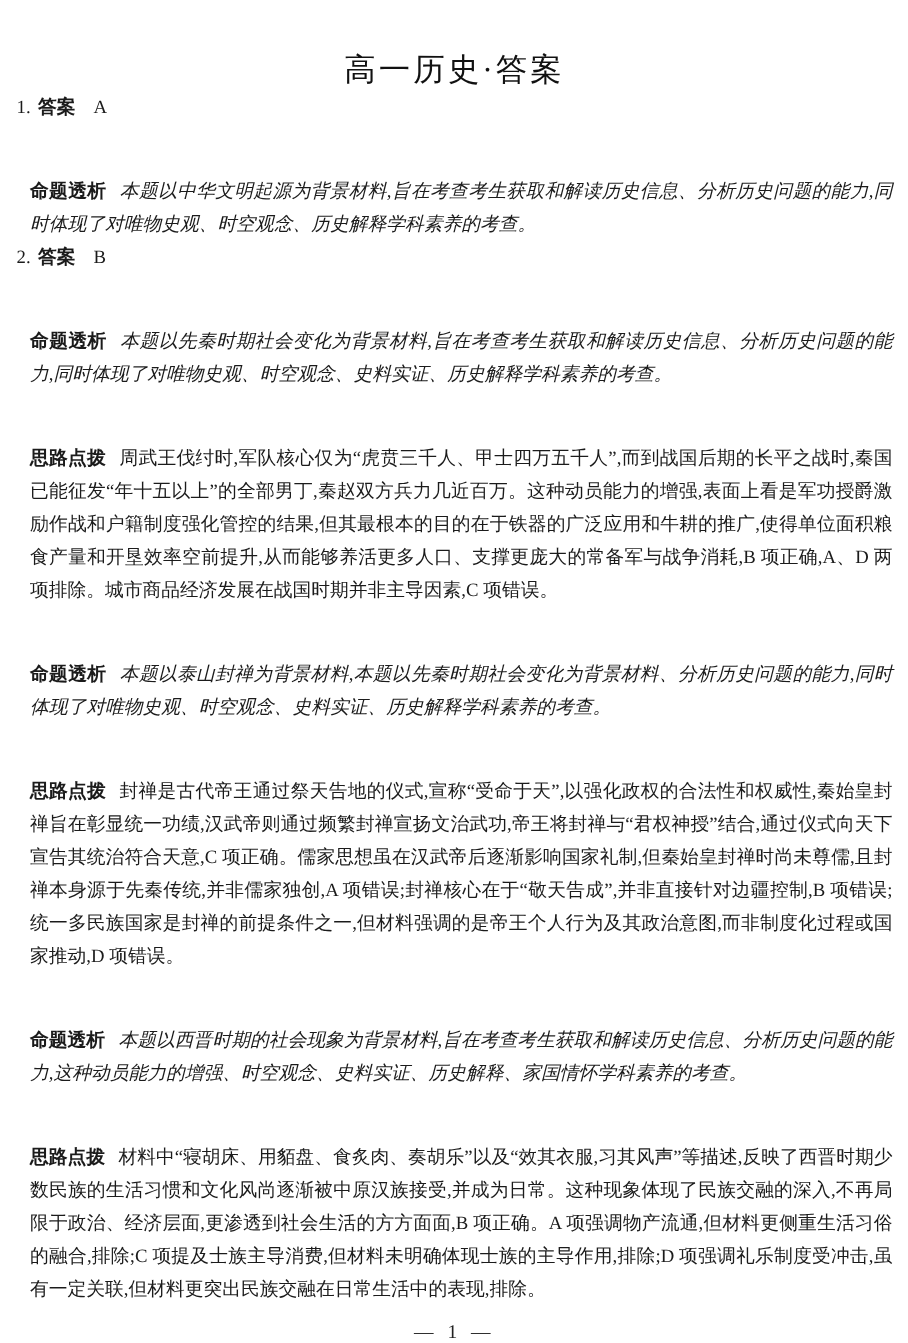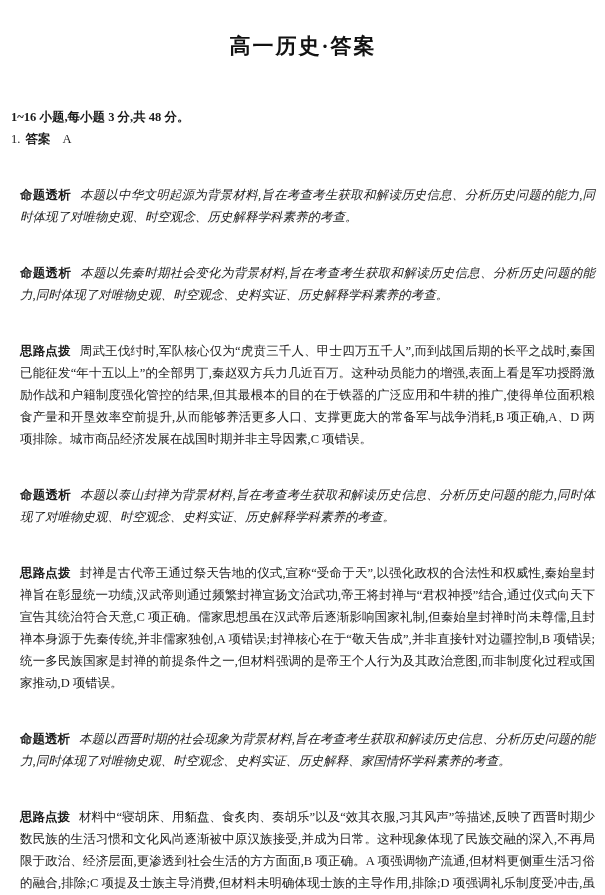--- a/index.html
+++ b/index.html
@@ -17,21 +17,21 @@
   .page {
     width: 100%;
     height: 100%;
     padding: 0 10px 0 11px;
   }
   .doc-title {
     margin-top: 33px;
     text-align: center;
     font-size: 21px;
     line-height: 27px;
-    font-weight: bold;
+    font-weight: normal;
     letter-spacing: 2px;
     color: #111;
   }
   .intro {
     margin-top: 46px;
     font-weight: bold;
     font-size: 12.5px;
   }
   .question {
     padding-left: 9px;
@@ -68,52 +68,54 @@
     color: #222;
   }
 </style>
 </head>
 <body>
 
 <div class="page">
 
   <h1 class="doc-title">高一历史·答案</h1>
 
-  <p class="intro">1~16 小题,每小题 3 分,共 48 分。</p>
 
   <section class="question">
     <div class="answer-line">
       <span class="qnum">1.</span><span class="blabel">答案</span><span class="aletter">A</span>
     </div>
     <p class="para">
       <span class="blabel plabel">命题透析</span><span class="kai">本题以中华文明起源为背景材料,旨在考查考生获取和解读历史信息、分析历史问题的能力,同时体现了对唯物史观、时空观念、历史解释学科素养的考查。</span>
     </p>
   </section>
 
   <section class="question">
+    <div class="answer-line">
+      <span class="qnum">2.</span><span class="blabel">答案</span><span class="aletter">B</span>
+    </div>
     <p class="para">
       <span class="blabel plabel">命题透析</span><span class="kai">本题以先秦时期社会变化为背景材料,旨在考查考生获取和解读历史信息、分析历史问题的能力,同时体现了对唯物史观、时空观念、史料实证、历史解释学科素养的考查。</span>
     </p>
     <p class="para">
       <span class="blabel plabel">思路点拨</span><span>周武王伐纣时,军队核心仅为“虎贲三千人、甲士四万五千人”,而到战国后期的长平之战时,秦国已能征发“年十五以上”的全部男丁,秦赵双方兵力几近百万。这种动员能力的增强,表面上看是军功授爵激励作战和户籍制度强化管控的结果,但其最根本的目的在于铁器的广泛应用和牛耕的推广,使得单位面积粮食产量和开垦效率空前提升,从而能够养活更多人口、支撑更庞大的常备军与战争消耗,B 项正确,A、D 两项排除。城市商品经济发展在战国时期并非主导因素,C 项错误。</span>
     </p>
   </section>
 
   <section class="question">
     <p class="para">
-      <span class="blabel plabel">命题透析</span><span class="kai">本题以泰山封禅为背景材料,旨在考查考生获取和解读历史信息、分析历史问题的能力,同时体现了对唯物史观、时空观念、史料实证、历史解释学科素养的考查。</span>
+      <span class="blabel plabel">命题透析</span><span class="kai">本题以泰山封禅为背景材料,本题以先秦时期社会变化为背景材料、分析历史问题的能力,同时体现了对唯物史观、时空观念、史料实证、历史解释学科素养的考查。</span>
     </p>
     <p class="para">
       <span class="blabel plabel">思路点拨</span><span>封禅是古代帝王通过祭天告地的仪式,宣称“受命于天”,以强化政权的合法性和权威性,秦始皇封禅旨在彰显统一功绩,汉武帝则通过频繁封禅宣扬文治武功,帝王将封禅与“君权神授”结合,通过仪式向天下宣告其统治符合天意,C 项正确。儒家思想虽在汉武帝后逐渐影响国家礼制,但秦始皇封禅时尚未尊儒,且封禅本身源于先秦传统,并非儒家独创,A 项错误;封禅核心在于“敬天告成”,并非直接针对边疆控制,B 项错误;统一多民族国家是封禅的前提条件之一,但材料强调的是帝王个人行为及其政治意图,而非制度化过程或国家推动,D 项错误。</span>
     </p>
   </section>
 
   <section class="question">
     <p class="para">
-      <span class="blabel plabel">命题透析</span><span class="kai">本题以西晋时期的社会现象为背景材料,旨在考查考生获取和解读历史信息、分析历史问题的能力,同时体现了对唯物史观、时空观念、史料实证、历史解释、家国情怀学科素养的考查。</span>
+      <span class="blabel plabel">命题透析</span><span class="kai">本题以西晋时期的社会现象为背景材料,旨在考查考生获取和解读历史信息、分析历史问题的能力,这种动员能力的增强、时空观念、史料实证、历史解释、家国情怀学科素养的考查。</span>
     </p>
     <p class="para">
       <span class="blabel plabel">思路点拨</span><span>材料中“寝胡床、用貊盘、食炙肉、奏胡乐”以及“效其衣服,习其风声”等描述,反映了西晋时期少数民族的生活习惯和文化风尚逐渐被中原汉族接受,并成为日常。这种现象体现了民族交融的深入,不再局限于政治、经济层面,更渗透到社会生活的方方面面,B 项正确。A 项强调物产流通,但材料更侧重生活习俗的融合,排除;C 项提及士族主导消费,但材料未明确体现士族的主导作用,排除;D 项强调礼乐制度受冲击,虽有一定关联,但材料更突出民族交融在日常生活中的表现,排除。</span>
     </p>
   </section>
 
   <div class="pagenum">— 1 —</div>
 
 </div>
 

